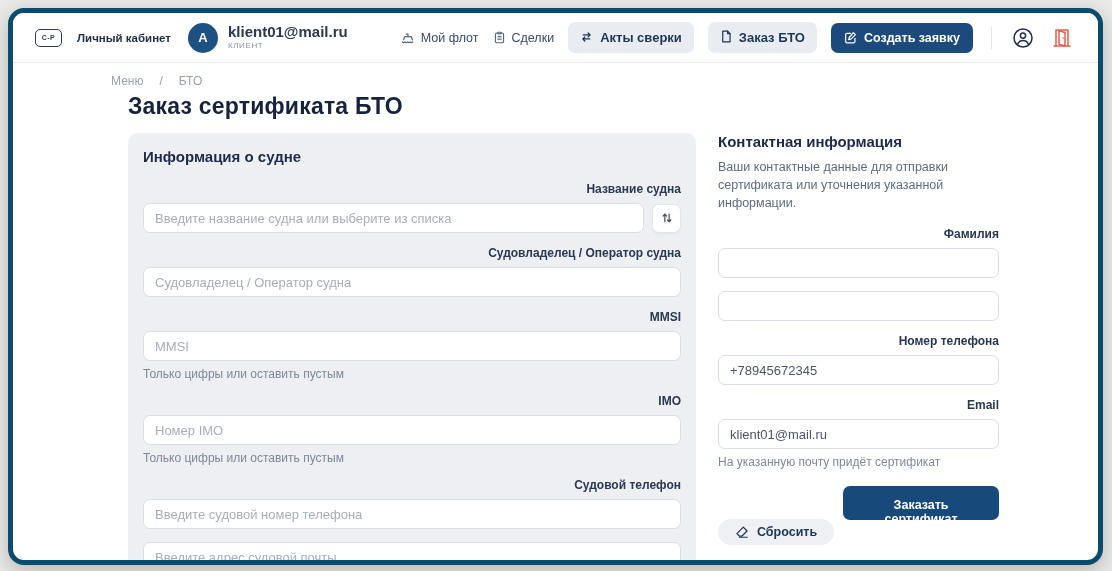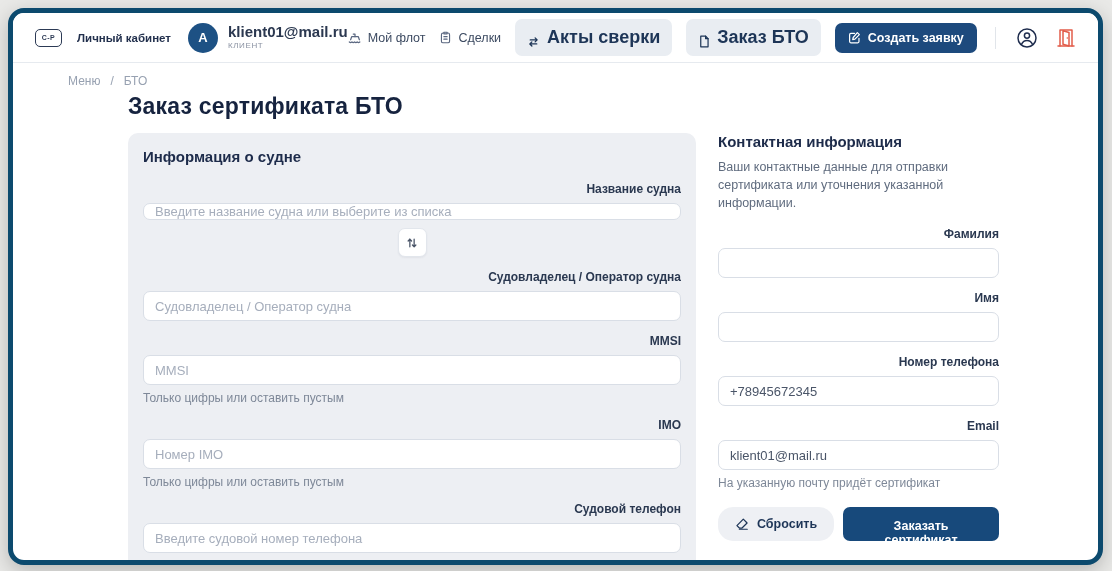--- a/index.html
+++ b/index.html
@@ -58,43 +58,43 @@
   .user-email { font-size: 15px; font-weight: 600; color: #2b3850; }
   .user-role { font-size: 8px; color: #8b93a3; text-transform: uppercase; letter-spacing: .6px; margin-top: 2px; }
   .topnav { margin-left: auto; display: flex; align-items: center; gap: 14px; }
   .nav-item {
     display: flex; align-items: center; gap: 6px;
     font-size: 12.5px; color: #3c4a61; font-weight: 500;
     cursor: pointer; white-space: nowrap;
   }
   .nav-item svg { color: #5a6780; }
   .pill-btn {
-    display: flex; align-items: flex-end; gap: 7px;
+    display: flex; align-items: flex-start; gap: 7px;
     background: #e9edf2; color: #1d3557;
-    font-size: 18px; font-weight: bold;
+    font-size: 13px; font-weight: bold;
     padding: 8px 12px; border-radius: 7px;
     border: none; cursor: pointer; white-space: nowrap;
     font-family: inherit;
   }
   .create-btn {
     display: flex; align-items: center; gap: 7px;
     background: #1d4a7d; color: #ffffff;
     font-size: 12.5px; font-weight: bold;
     padding: 8px 13px; border-radius: 7px;
     border: none; cursor: pointer; white-space: nowrap;
     font-family: inherit;
   }
   .v-divider { width: 1px; height: 22px; background: #e1e5ea; margin: 0 4px; }
   .icon-btn { background: none; border: none; cursor: pointer; display: flex; align-items: center; padding: 2px; }
   
   .page { padding-top: 11px; }
   .breadcrumb {
-    margin-left: 55px;
+    margin-left: 98px;
     font-size: 12px; color: #97a1b1;
-    display: flex; gap: 10px;
+    display: flex; gap: 16px;
   }
   .breadcrumb .bc-link { cursor: pointer; }
   .page-title {
     margin: 5px 0 13px 115px;
     font-size: 23px; font-weight: 700;
     color: #16233f;
     letter-spacing: .2px;
   }
   .columns { display: flex; margin-left: 115px; gap: 22px; align-items: flex-start; }
   
@@ -111,43 +111,44 @@
     width: 100%; height: 30px;
     border: 1px solid #d9dee6; border-radius: 7px;
     background: #fff;
     padding: 0 11px;
     font-size: 13px; color: #4a5568;
     font-family: inherit;
     outline: none;
   }
   .text-input::placeholder { color: #a6aebc; }
   .hint { font-size: 12px; color: #7e8898; margin-top: 6px; }
-  .input-row { display: flex; align-items: center; gap: 8px; flex-direction: column; }
+  .input-row { display: flex; align-items: center; gap: 8px; }
   .input-row .text-input { flex: 1; }
   .sort-btn {
     width: 29px; height: 29px; flex: none;
     background: #fff;
     border: 1px solid #e2e6ec; border-radius: 7px;
     display: flex; align-items: center; justify-content: center;
     cursor: pointer; color: #4a5568;
     box-shadow: 0 1px 2px rgba(30,40,60,.06);
   }
   
   .contact-col { width: 281px; }
   .contact-title { font-size: 15px; font-weight: bold; color: #1d2b4a; margin-bottom: 8px; }
   .contact-desc { font-size: 12.5px; color: #5f6b7e; line-height: 1.45; margin-bottom: 15px; }
   .contact-col .field { margin-bottom: 13px; }
   .btn-row { display: flex; justify-content: flex-end; gap: 9px; margin-top: 17px; }
   .reset-btn {
     display: flex; align-items: center; gap: 8px;
     background: #eef0f4; color: #1d3557;
     font-size: 12.5px; font-weight: bold;
-    height: 34px; padding: 0 17px;
+    height: 26px; padding: 0 17px;
     border: none; border-radius: 15px; cursor: pointer;
     font-family: inherit;
+    margin-top: 33px;
   }
   .submit-btn {
     background: #17497b; color: #ffffff;
     font-size: 12.5px; font-weight: bold;
     height: 34px; padding: 12px 18px;
     border: none; border-radius: 7px; cursor: pointer;
     font-family: inherit;
   }
   svg { display: block; }
 </style>
@@ -300,21 +301,20 @@
       <aside class="contact-col">
         <div class="contact-title">Контактная информация</div>
         <div class="contact-desc">Ваши контактные данные для отправки сертификата или уточнения указанной информации.</div>
 
         <div class="field">
           <div class="field-label">Фамилия</div>
           <input class="text-input" type="text" value="" style="">
         </div>
 
         <div class="field">
-          <div class="field-label">Имя</div>
           <input class="text-input" type="text" value="" style="">
         </div>
 
         <div class="field">
           <div class="field-label">Номер телефона</div>
           <input class="text-input" type="text" value="+78945672345" style="">
         </div>
 
         <div class="field">
           <div class="field-label">Email</div>

